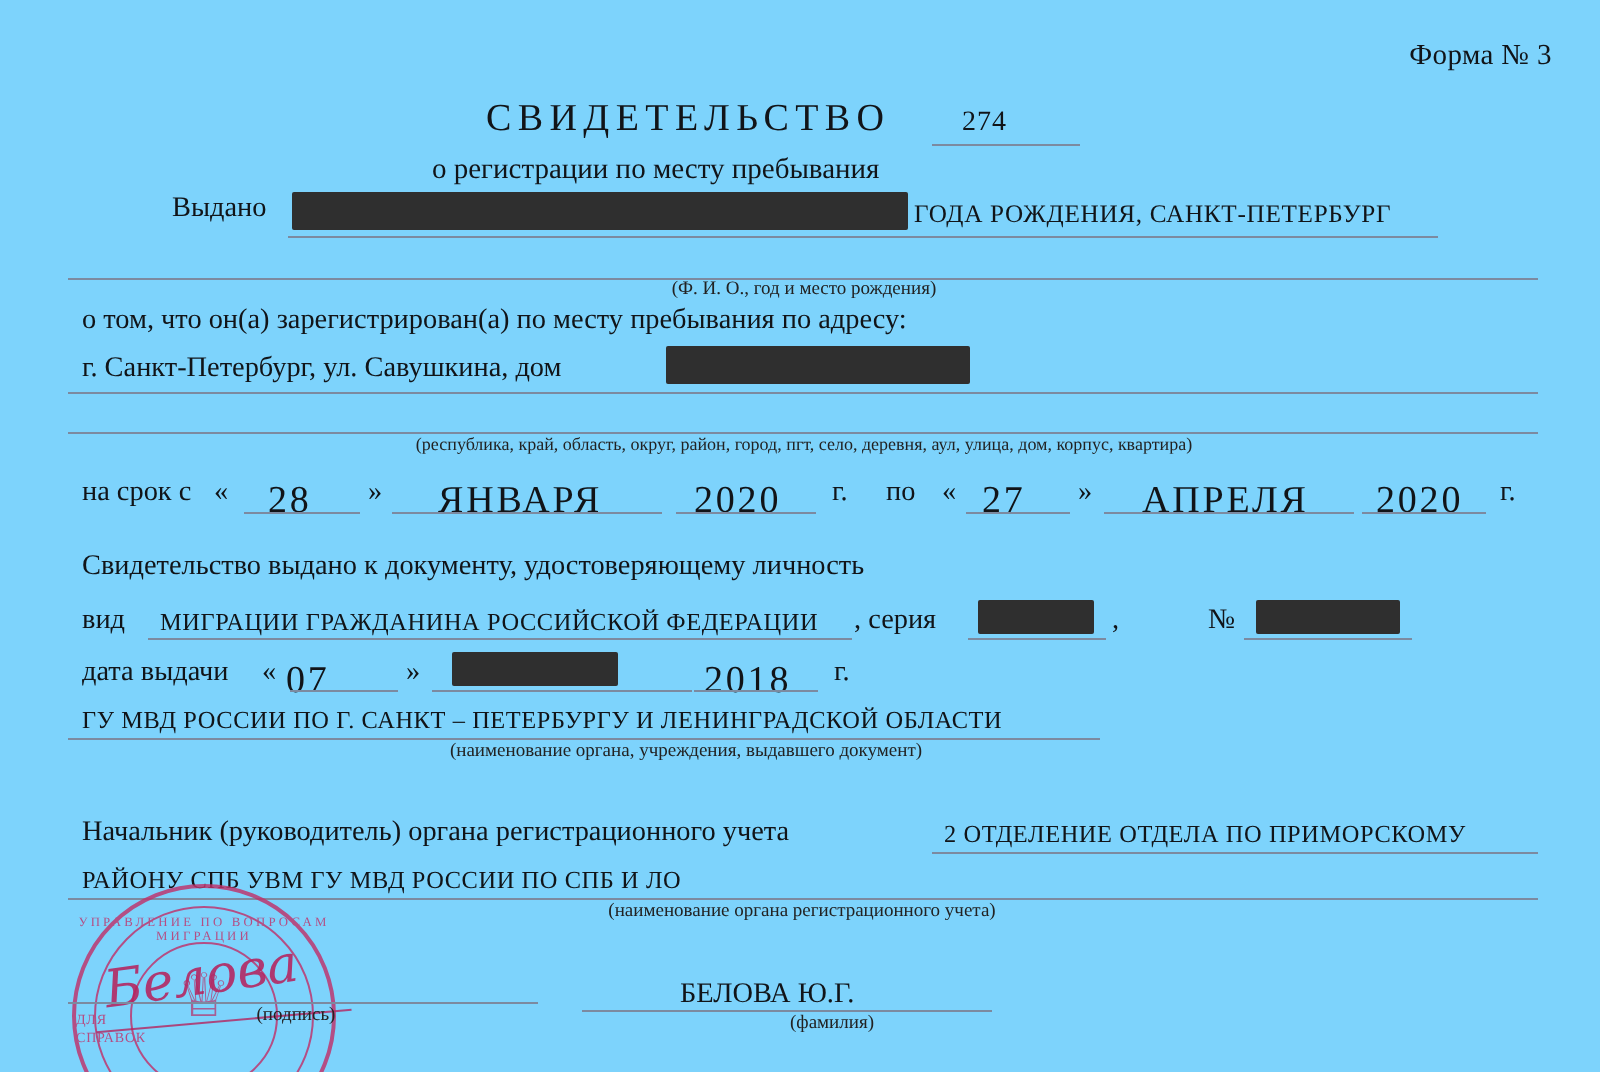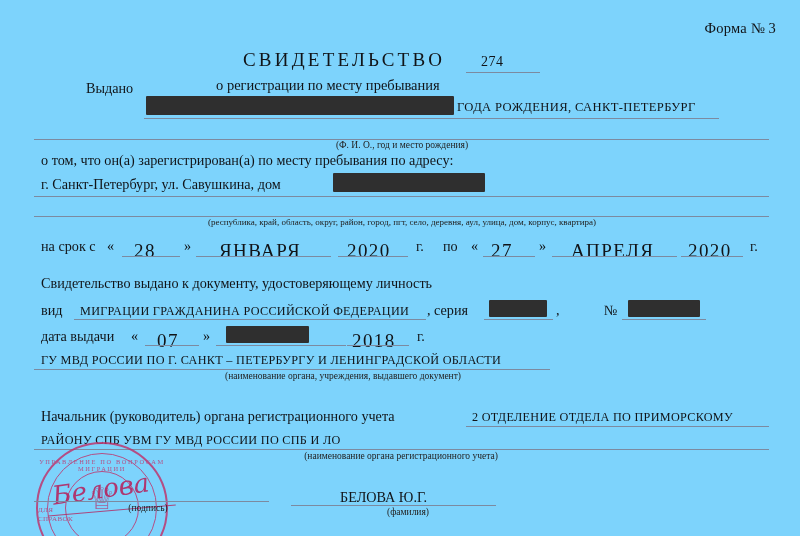--- a/index.html
+++ b/index.html
@@ -143,21 +143,21 @@
 
   <div class="txt form-no" style="right:24px; top:20px;">Форма № 3</div>
 
   <div class="txt title" style="left:243px; top:49px;">СВИДЕТЕЛЬСТВО</div>
 
   <div class="txt num-274" style="left:481px; top:54px;">274</div>
   <div class="line" style="left:466px; top:72px; width:74px;"></div>
 
   <div class="txt subtitle" style="left:216px; top:77px;">о регистрации по месту пребывания</div>
 
-  <div class="txt body-txt" style="left:86px; top:80px;">Выдано</div>
+  <div class="txt body-txt" style="left:86px; top:96px;">Выдано</div>
   <div class="redact" style="left:146px; top:96px; width:308px; height:19px;"></div>
   <div class="txt caps-sm" style="left:457px; top:100px;">ГОДА РОЖДЕНИЯ, САНКТ-ПЕТЕРБУРГ</div>
   <div class="line" style="left:144px; top:118px; width:575px;"></div>
 
   <div class="line" style="left:34px; top:139px; width:735px;"></div>
   <div class="caption" style="left:252px; top:140px; width:300px;">(Ф. И. О., год и место рождения)</div>
 
   <div class="txt body-txt" style="left:41px; top:176px;">г. Санкт-Петербург, ул. Савушкина, дом</div>
 
   <div class="txt body-txt" style="left:41px; top:152px;">о том, что он(а) зарегистрирован(а) по месту пребывания по адресу:</div>
@@ -196,21 +196,21 @@
   <div class="txt body-txt" style="left:427px; top:302px;">, серия</div>
   <div class="redact" style="left:489px; top:300px; width:58px; height:17px;"></div>
   <div class="line" style="left:484px; top:319px; width:69px;"></div>
   <div class="txt body-txt" style="left:556px; top:302px;">,</div>
   <div class="txt body-txt" style="left:604px; top:302px;">№</div>
   <div class="redact" style="left:628px; top:300px; width:72px; height:17px;"></div>
   <div class="line" style="left:622px; top:319px; width:84px;"></div>
 
   <div class="txt body-txt" style="left:41px; top:328px;">дата выдачи</div>
   <div class="txt body-txt" style="left:131px; top:328px;">«</div>
-  <div class="txt bold-date" style="left:157px; top:330px;">07</div>
+  <div class="txt bold-date" style="left:143px; top:330px;">07</div>
   <div class="line" style="left:145px; top:345px; width:54px;"></div>
   <div class="txt body-txt" style="left:203px; top:328px;">»</div>
   <div class="redact" style="left:226px; top:326px; width:83px; height:17px;"></div>
   <div class="line" style="left:216px; top:345px; width:130px;"></div>
   <div class="txt bold-date" style="left:352px; top:330px;">2018</div>
   <div class="line" style="left:347px; top:345px; width:62px;"></div>
   <div class="txt body-txt" style="left:417px; top:328px;">г.</div>
 
   <div class="txt caps-xs" style="left:41px; top:353px;">ГУ  МВД  РОССИИ  ПО  Г. САНКТ – ПЕТЕРБУРГУ  И  ЛЕНИНГРАДСКОЙ ОБЛАСТИ</div>
   <div class="line" style="left:34px; top:369px; width:516px;"></div>
@@ -233,15 +233,15 @@
   </div>
 
   <div class="signature" style="left:52px; top:474px;">Белова</div>
   <div class="sig-flourish" style="left:48px; top:510px; width:128px;"></div>
 
   <div class="line" style="left:34px; top:501px; width:235px;"></div>
   <div class="caption" style="left:88px; top:503px; width:120px;">(подпись)</div>
 
   <div class="txt body-txt" style="left:340px; top:489px;">БЕЛОВА Ю.Г.</div>
   <div class="line" style="left:291px; top:505px; width:205px;"></div>
-  <div class="caption" style="left:348px; top:507px; width:120px;">(фамилия)</div>
+  <div class="caption" style="left:317px; top:507px; width:120px;text-align:right;">(фамилия)</div>
 
 </div>
 
 </body></html>

